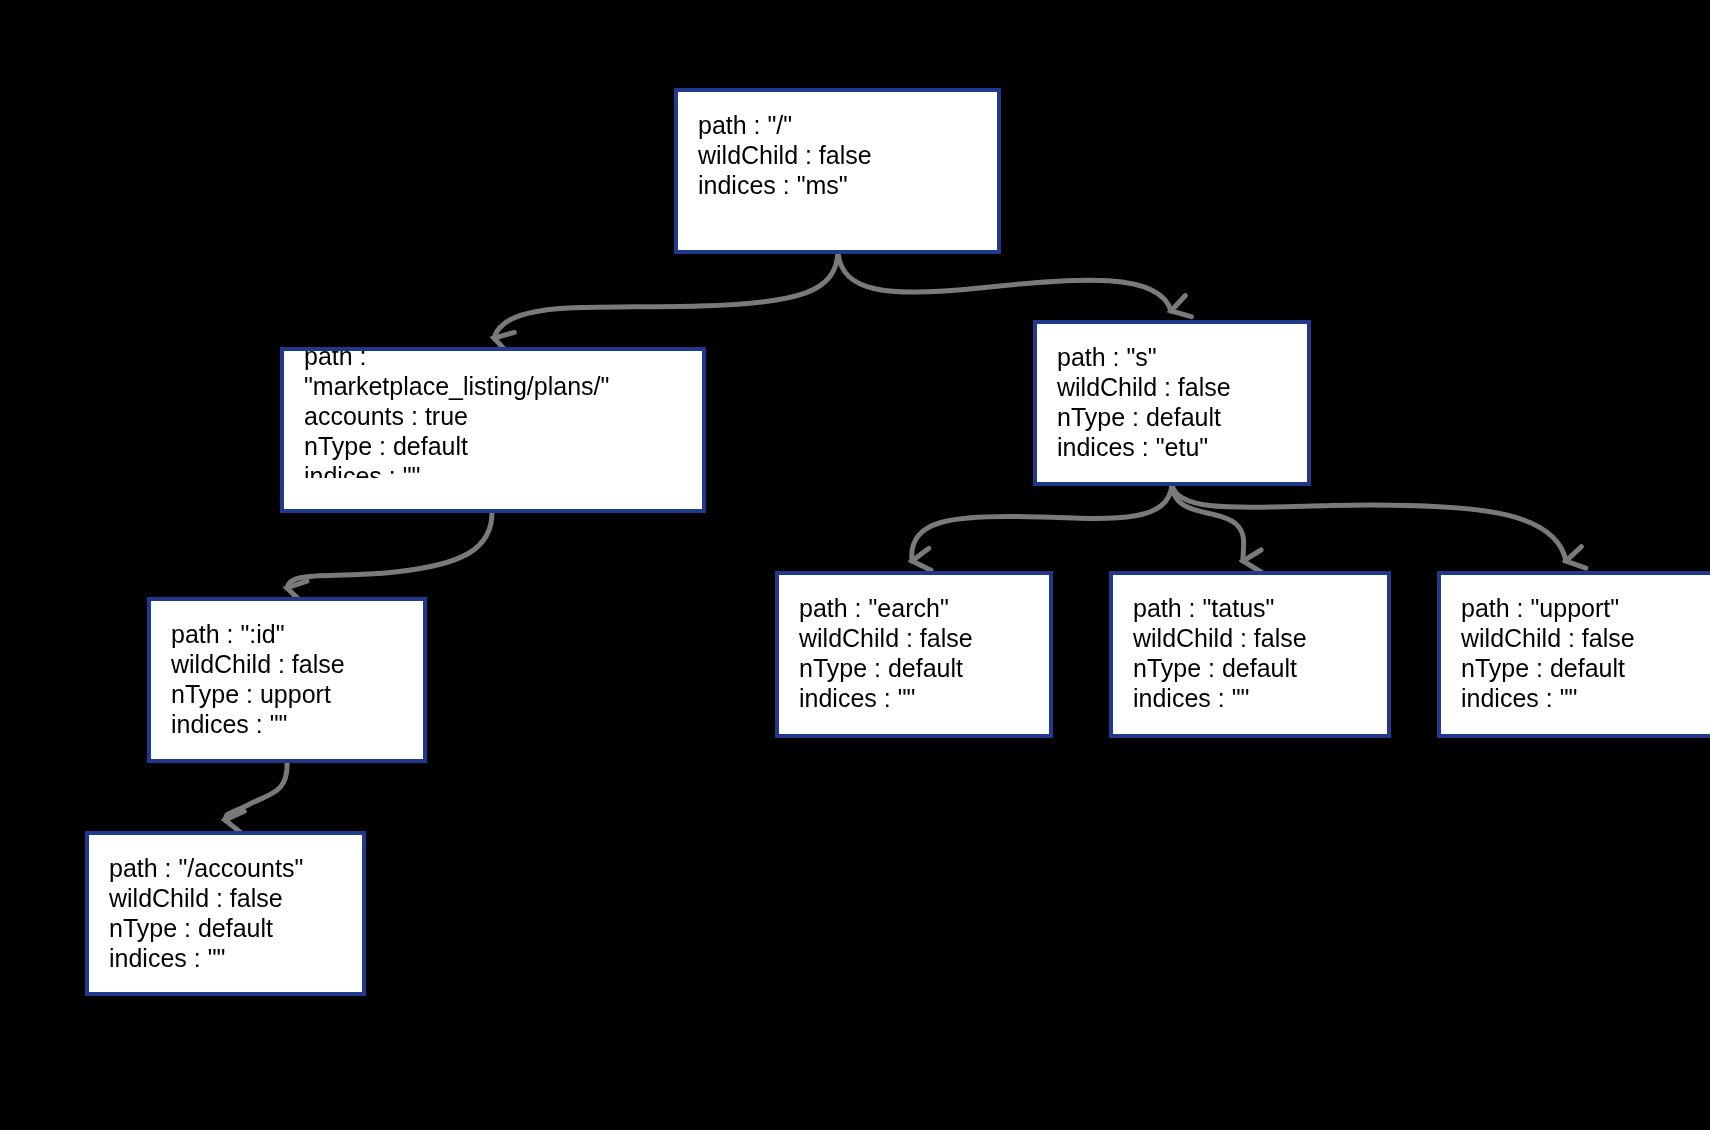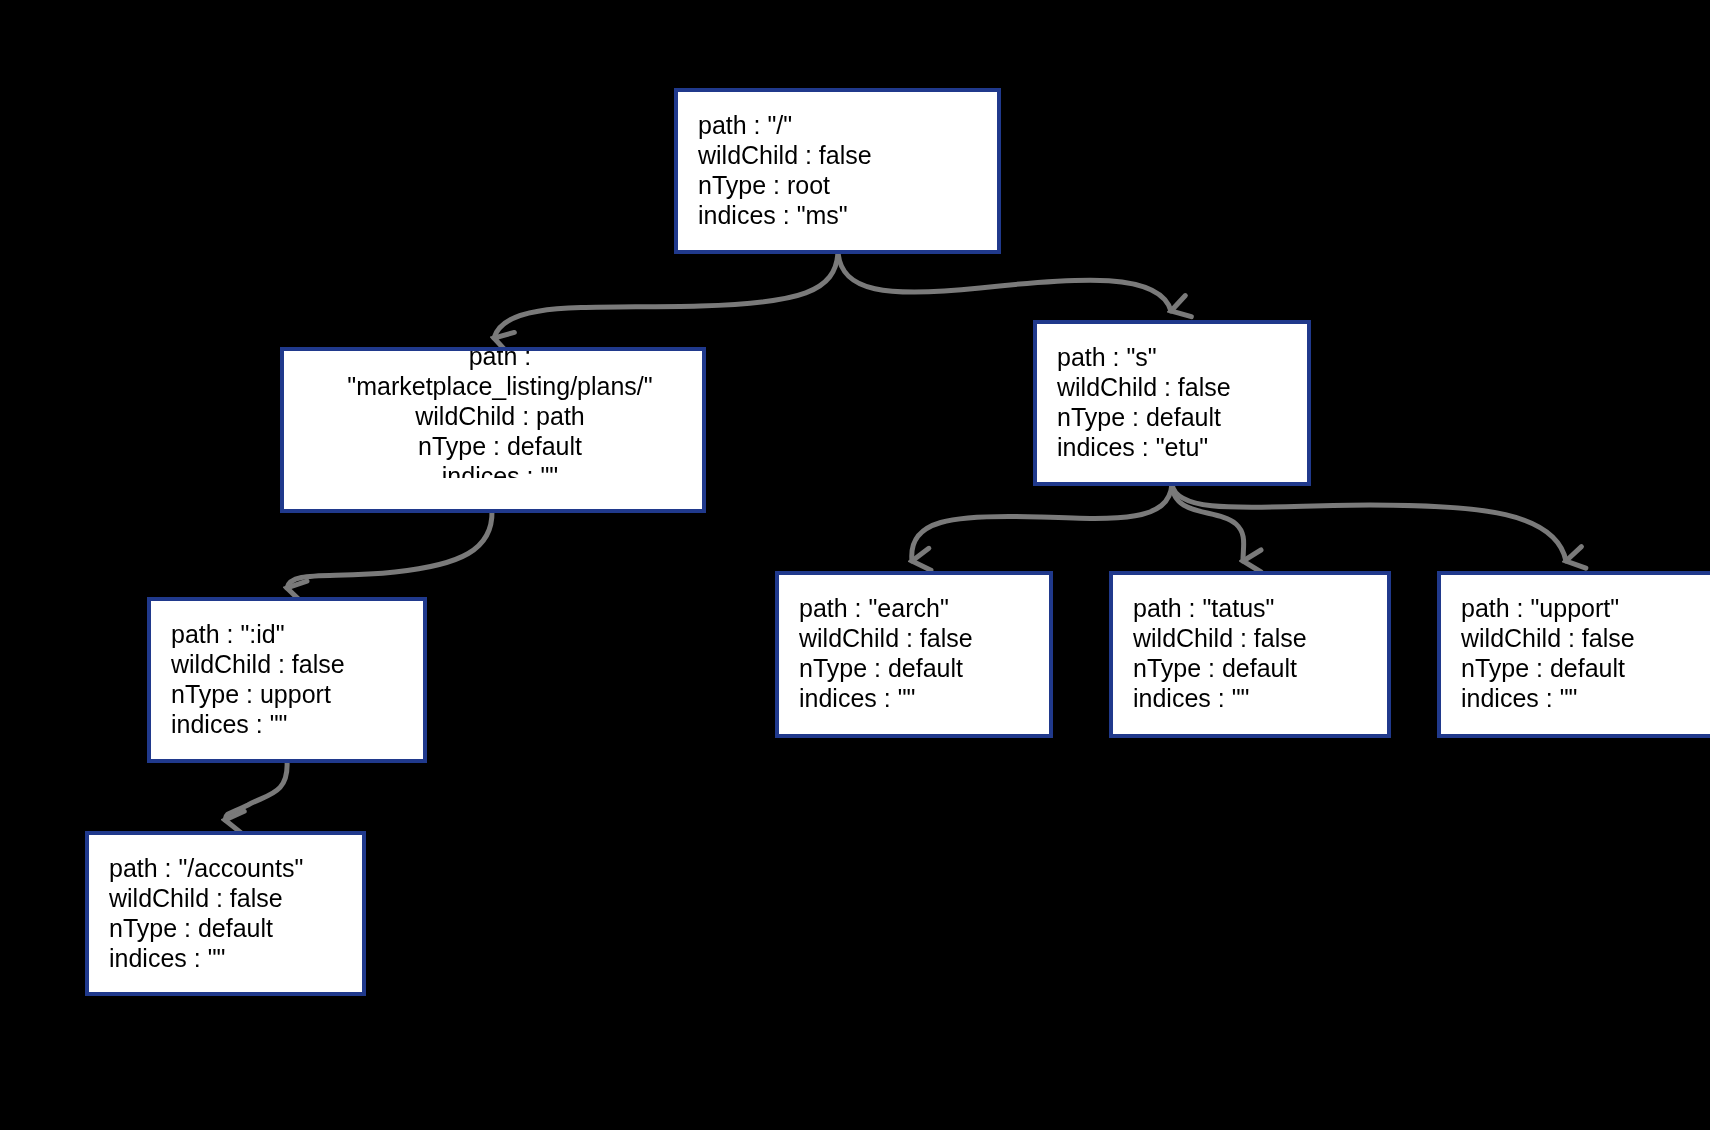--- a/index.html
+++ b/index.html
@@ -42,21 +42,20 @@
     padding: 18px 6px 0 20px;
     font-size: 25px;
     line-height: 30px;
     white-space: nowrap;
   }
   .node .line { display: block; }
   
   .node .clipwrap {
     height: 127px;
     overflow: hidden;
-    text-align: center;
   }
   .node .clipwrap .content {
     padding-top: 0;
     margin-top: -10px;
   }
   
   #node-root        { left: 674px;  top: 88px;  width: 327px; height: 166px; }
   #node-marketplace { left: 280px;  top: 347px; width: 426px; height: 166px; }
   #node-s           { left: 1033px; top: 320px; width: 278px; height: 166px; }
   #node-id          { left: 147px;  top: 597px; width: 280px; height: 166px; }
@@ -82,31 +81,30 @@
     <path class="edge" d="M 287 761 C 289 794 268 794 248 805 C 230 814 226 812 225 820" marker-end="url(#arrowhead)"></path>
     <path class="edge" d="M 1172 484 C 1169 522 1120 520 1040 517 C 950 514 908 520 912 561" marker-end="url(#arrowhead)"></path>
     <path class="edge" d="M 1172 484 C 1173 518 1218 508 1236 524 C 1247 534 1243 546 1243 561" marker-end="url(#arrowhead)"></path>
     <path class="edge" d="M 1172 484 C 1176 518 1270 505 1370 505 C 1480 505 1556 512 1566 561" marker-end="url(#arrowhead)"></path>
   </svg>
 
   <div class="node" id="node-root">
     <div class="content">
       <span class="line">path : "/"</span>
       <span class="line">wildChild : false</span>
-      <span class="line">nType : root</span>
       <span class="line">indices : "ms"</span>
     </div>
   </div>
 
   <div class="node" id="node-marketplace">
     <div class="clipwrap">
       <div class="content">
         <span class="line">path :</span>
         <span class="line">"marketplace_listing/plans/"</span>
-        <span class="line">wildChild : path</span>
+        <span class="line">accounts : true</span>
         <span class="line">nType : default</span>
         <span class="line">indices : ""</span>
       </div>
     </div>
   </div>
 
   <div class="node" id="node-s">
     <div class="content">
       <span class="line">path : "s"</span>
       <span class="line">wildChild : false</span>

